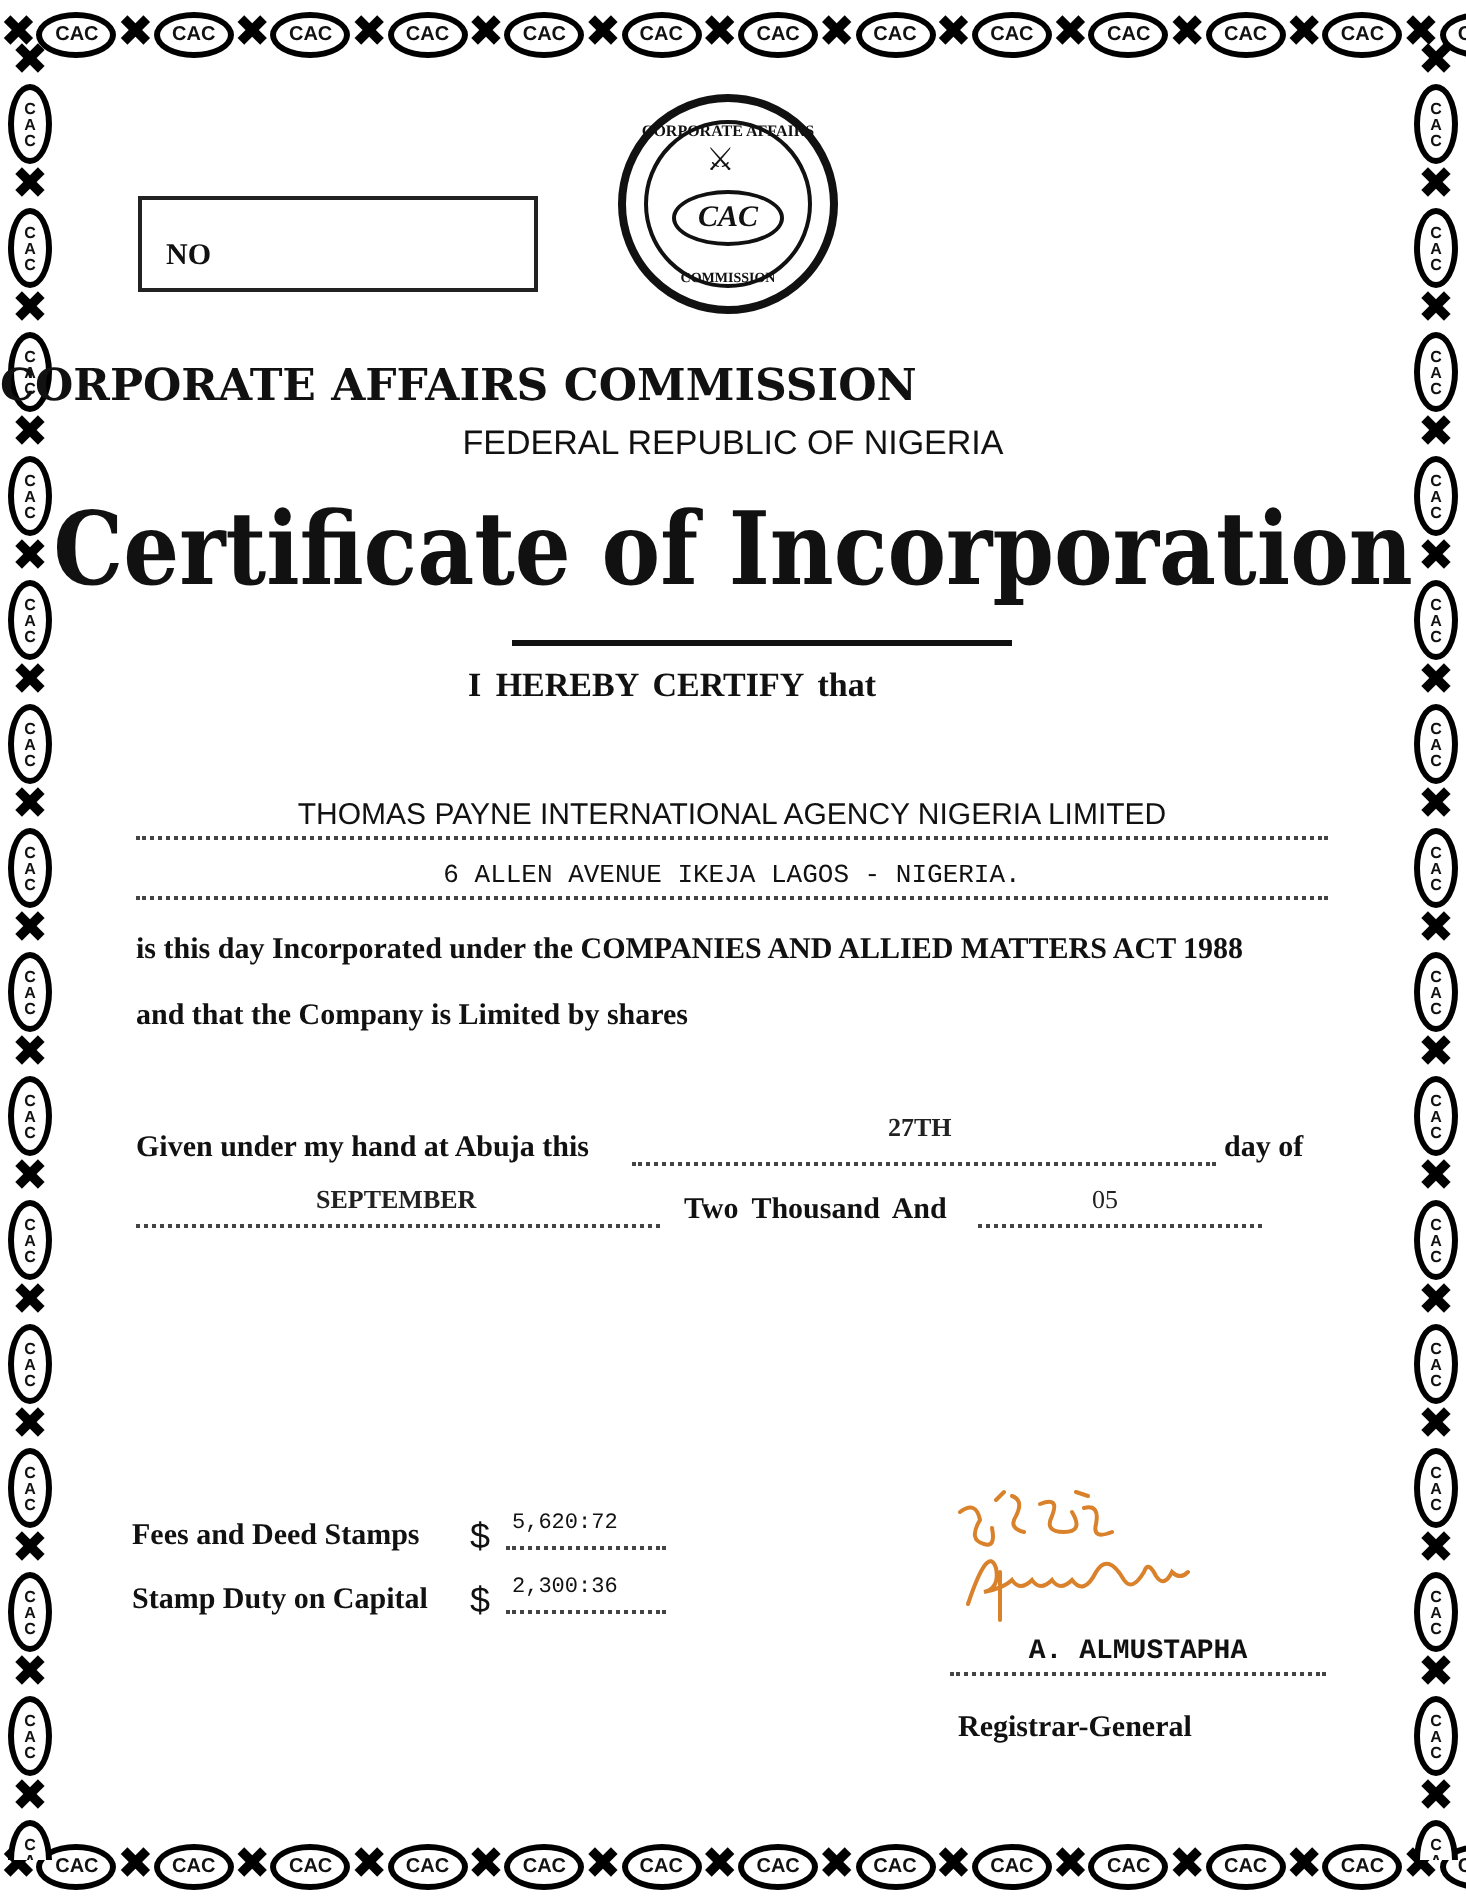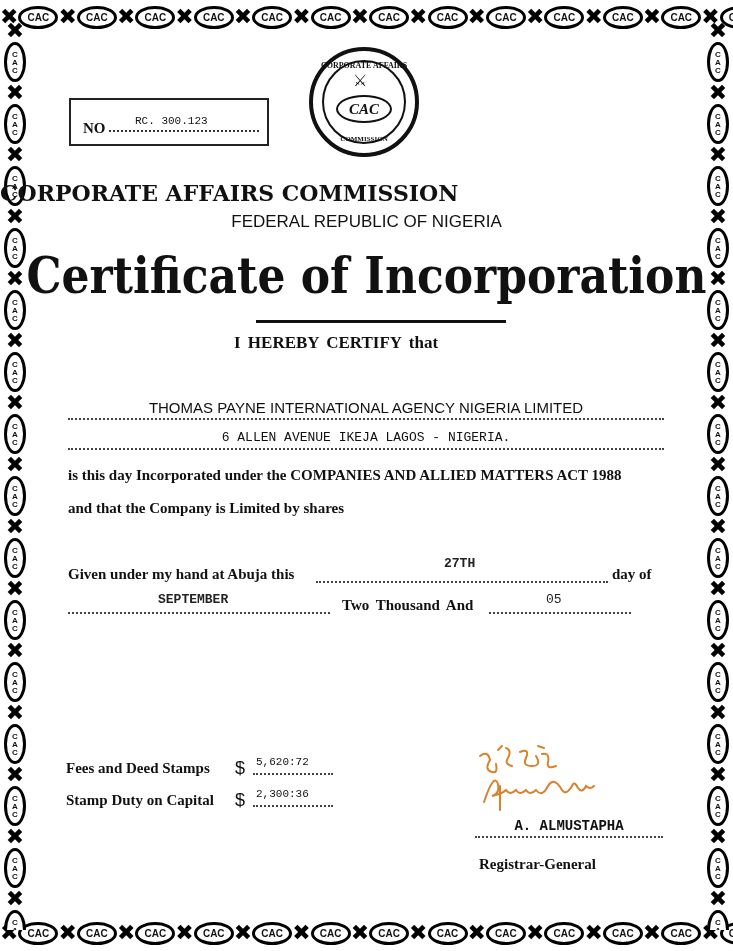--- a/index.html
+++ b/index.html
@@ -35,21 +35,21 @@
   .heading2 { position: absolute; left: 0; width: 733px; top: 212px; text-align: center; font-family: "Liberation Sans", sans-serif; font-size: 17px; }
   .title { position: absolute; left: 0; width: 733px; top: 250px; text-align: center; font-family: "DejaVu Serif", serif; font-weight: bold; font-size: 44px; letter-spacing: 0px; transform: scaleY(1.15); }
   .rule { position: absolute; left: 256px; top: 320px; width: 250px; height: 3px; background: #111; }
   .certify { position: absolute; left: 0; width: 672px; top: 333px; text-align: center; font-weight: bold; font-size: 17px; word-spacing: 3px; }
 
   .dotline { position: absolute; border-bottom: 2px dotted #444; }
   .company { position: absolute; left: 68px; top: 398px; width: 596px; height: 20px; text-align: center; font-family: "Liberation Sans", sans-serif; font-size: 15px; line-height: 20px; }
   .address { position: absolute; left: 68px; top: 428px; width: 596px; height: 20px; text-align: center; font-family: "Liberation Mono", monospace; font-size: 13px; line-height: 20px; }
 
   .para { position: absolute; left: 68px; font-weight: bold; font-size: 15px; white-space: nowrap; text-align: center; }
-  .mono { font-family: Liberation Mono, monospace; font-size: 13px; position: absolute; font-weight: bold; color: #222; }
+  .mono { font-family: Liberation Serif, serif; font-size: 13px; position: absolute; font-weight: bold; color: #222; }
 
   .fees { position: absolute; left: 66px; font-weight: bold; font-size: 15px; white-space: nowrap; }
   .dollar { position: absolute; font-family: "Liberation Sans", sans-serif; font-size: 18px; }
   .amt { position: absolute; font-family: "Liberation Mono", monospace; font-size: 11px; }
 
   .sig { position: absolute; left: 476px; top: 742px; width: 150px; height: 70px; }
   .signame { position: absolute; left: 475px; top: 818px; width: 188px; text-align: center; font-family: "Liberation Mono", monospace; font-weight: bold; font-size: 14px; }
   .signame-line { position: absolute; left: 475px; top: 836px; width: 188px; border-bottom: 2px dotted #444; }
   .sigrole { position: absolute; left: 479px; top: 856px; font-weight: bold; font-size: 15px; }
 </style>
@@ -284,21 +284,20 @@
       <span class="oval">CAC</span>
     </div>
     <div class="link">
       <span class="x">✖</span>
       <span class="oval">CAC</span>
     </div>
   </div>
 
 <div class="nobox">
   <span class="lbl">NO</span>
-  <span class="val">RC. 300.123</span>
 </div>
 
 <div class="seal">
   <div class="inner"></div>
   <div class="ring-text-top">CORPORATE AFFAIRS</div>
   <div class="crest">⚔</div>
   <div class="ellipse">CAC</div>
   <div class="ring-text-bot">COMMISSION</div>
 </div>
 

